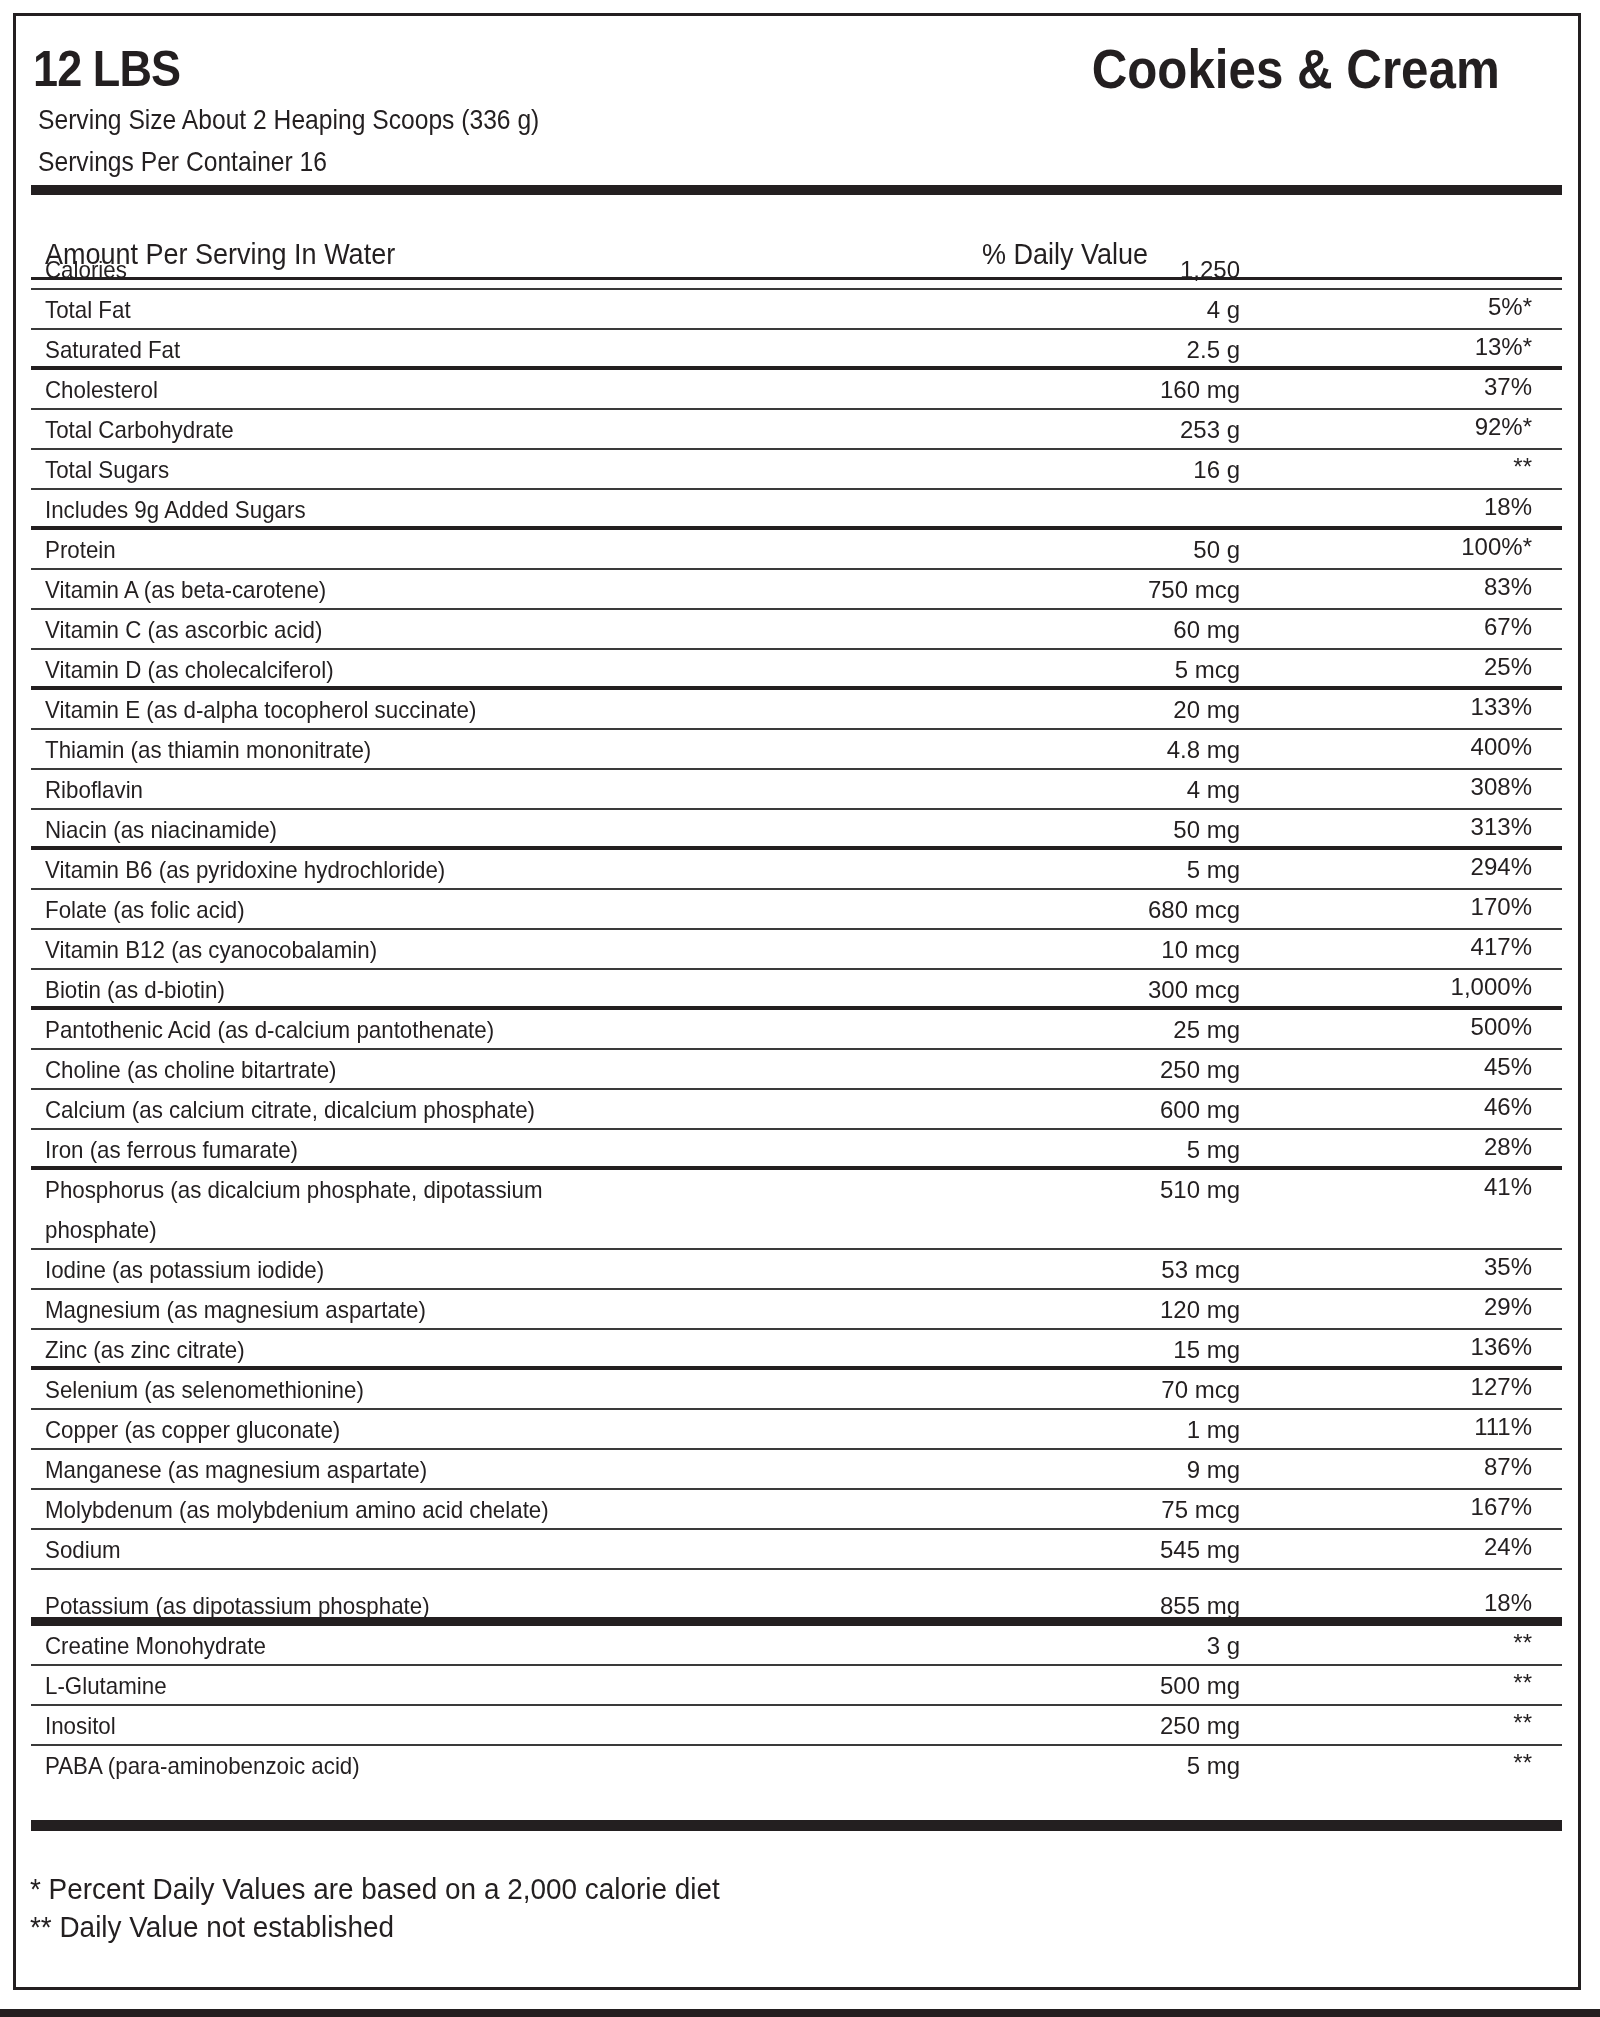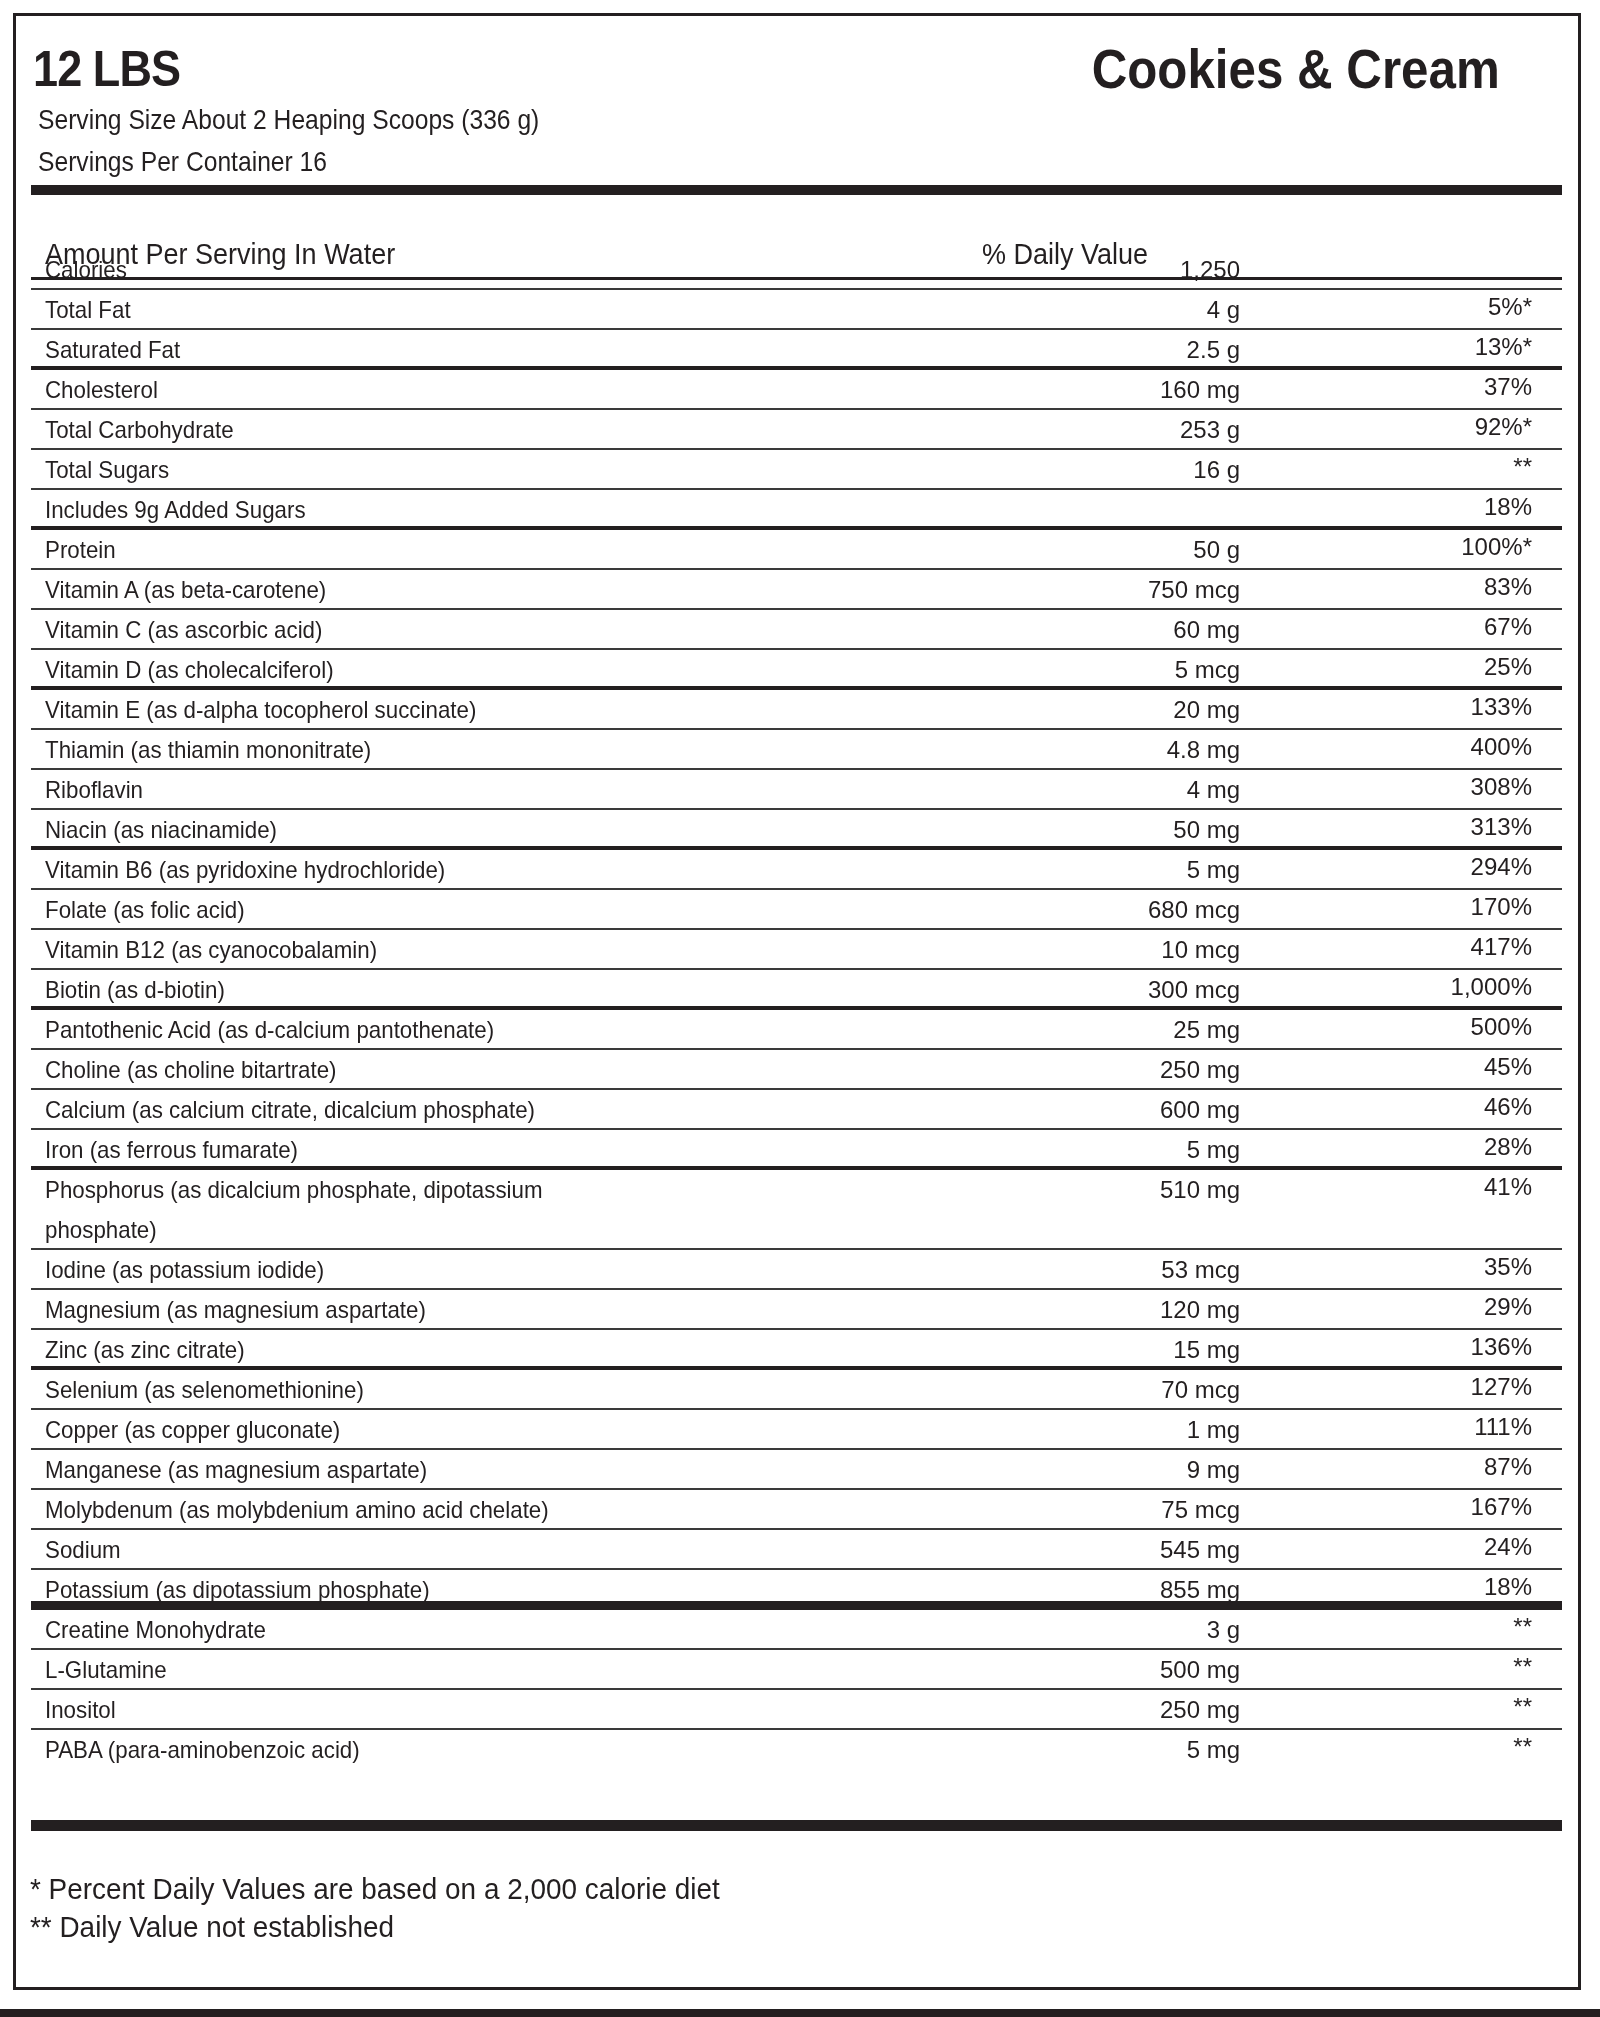--- a/index.html
+++ b/index.html
@@ -17,21 +17,21 @@
   .serving.s2 { top:146px; }
   .thick-bar { position:absolute; left:31px; width:1531px; height:10px; background:#231f20; }
   .thick-bar.top { top:185px; }
   .header { position:absolute; left:31px; top:200px; width:1531px; height:47px;
             border-bottom:3px solid #231f20;margin-top:30px; }
   .header .left { position:absolute; left:14px; top:7px; font-size:30px; transform:scaleX(0.9); transform-origin:left; }
   .header .right { position:absolute; left:951px; top:7px; font-size:30px; transform:scaleX(0.9); transform-origin:left; }
   .table { position:absolute; left:31px; top:250px; width:1531px; }
   .row { position:relative; height:38px; border-bottom:2px solid #3a3a3a; }
   .row.thick { border-bottom:4px solid #231f20; height:36px; }
-  .row.xthick { border-bottom:9px solid #231f20; height:31px; }
+  .row.xthick { border-bottom:9px solid #231f20; height:31px;margin-top:16px; }
   .row.tall { height:78px;text-decoration:underline; }
   .row.last { border-bottom:none; }
   .cell { position:absolute; top:6px; font-size:24px; white-space:nowrap; }
   .cell.name { left:14px; transform:scaleX(0.93); transform-origin:left; }
   .cell.amt { right:322px; text-align:right; }
   .cell.dv { right:30px; text-align:right; top:3px; }
   .cell.name2 { left:14px; top:46px; font-size:24px; position:absolute; transform:scaleX(0.93); transform-origin:left; }
   .final-bar { position:absolute; left:31px; width:1531px; height:11px; background:#231f20; top:1820px; }
   .footnote { position:absolute; left:30px; font-size:30px; transform:scaleX(0.93); transform-origin:left; }
   .footnote.f1 { top:1872px; }

